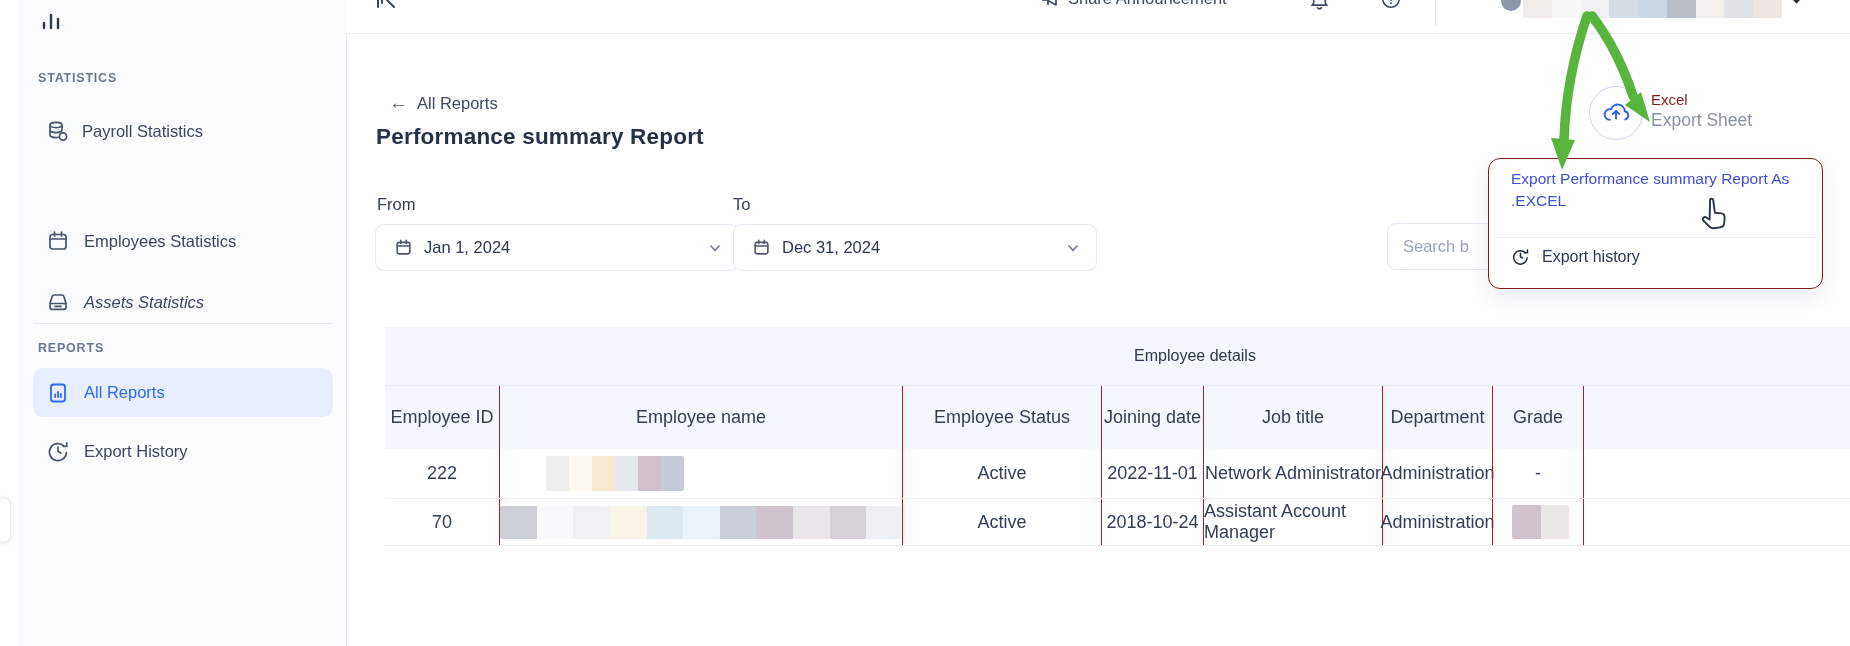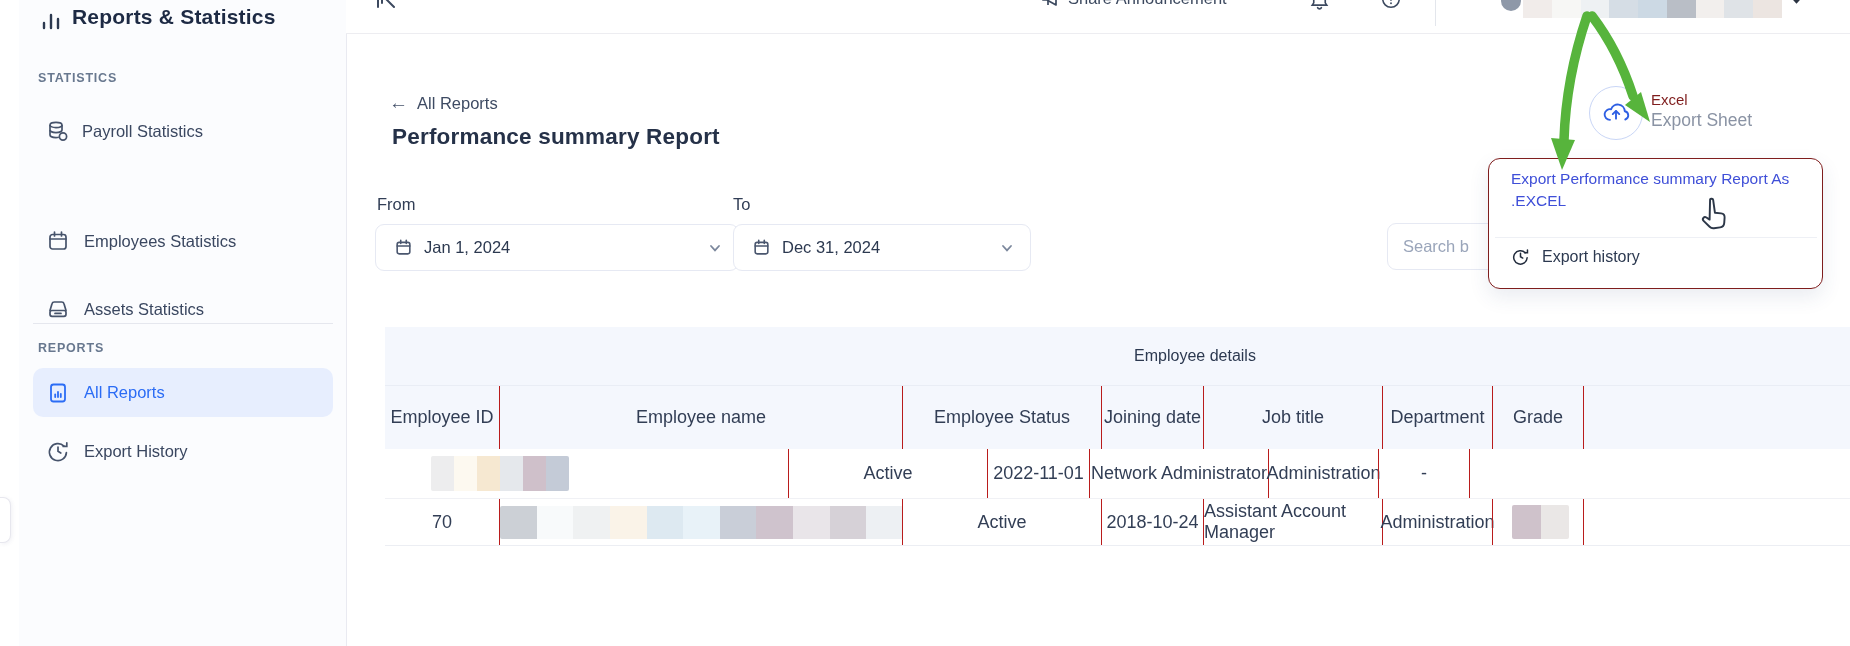--- a/index.html
+++ b/index.html
@@ -25,21 +25,21 @@
   
   .topbar{left:346px;top:0;width:1504px;height:33px;overflow:hidden;border-bottom:1px solid #ededf1;background:#fff;}
   .tb-text{font-size:16.5px;color:#3c495f;}
   .tb-divider{left:1089px;top:0;width:0;height:26px;border-left:1px solid #e3e6ec;}
   .avatar{left:1155px;top:-9px;width:20px;height:20px;border-radius:50%;background:#8e98a8;}
   .blocks{display:flex;overflow:hidden;}
   .blocks div{flex:1 1 auto;height:100%;}
   
   .crumb-arrow{left:389px;top:92px;font-size:19px;color:#46536b;}
   .crumb-text{left:417px;top:94px;font-size:16.5px;font-weight:500;color:#3e4b63;}
-  .page-title{left:392px;top:124px;font-size:22.5px;font-weight:700;color:#253148;letter-spacing:.2px;}
+  .page-title{left:376px;top:124px;font-size:22.5px;font-weight:700;color:#253148;letter-spacing:.2px;}
   .f-label{top:195px;font-size:16.5px;color:#313e56;}
   .picker{top:224px;height:47px;background:#fff;border:1px solid #e6e9f3;border-radius:9px;display:flex;
           align-items:center;box-sizing:border-box;cursor:pointer;}
   .picker .cal{width:19px;height:19px;color:#4a566e;margin-left:18px;}
   .picker .val{font-size:16.5px;font-weight:500;color:#2c3950;margin-left:11px;}
   .picker .chev{margin-left:auto;margin-right:16px;color:#7b879c;}
   .search{left:1387px;top:223px;width:252px;height:47px;border:1px solid #e6e9f3;border-radius:9px;background:#fff;
           box-sizing:border-box;font-size:16.5px;color:#2c3950;padding:0 15px;outline:none;
           font-family:"Liberation Sans",sans-serif;}
   .search::placeholder{color:#9aa5ba;}
@@ -80,21 +80,20 @@
   <div class="abs gutter-pill"></div>
 
   <nav class="abs sidebar">
     <span class="abs sb-logo">
       <svg width="24" height="24" viewBox="0 0 24 24" fill="none" stroke="currentColor" stroke-width="2.4" stroke-linecap="round">
         <line x1="5" y1="14" x2="5" y2="19"></line>
           <line x1="12" y1="6" x2="12" y2="19"></line>
           <line x1="19" y1="10" x2="19" y2="19"></line>
       </svg>
     </span>
-    <div class="abs sb-title">Reports &amp; Statistics</div>
 
     <div class="abs sb-section" style="top:71px;">STATISTICS</div>
 
     <div class="abs sb-item" style="top:110px;gap:12px;">
       <span class="ic">
         <svg width="24" height="24" viewBox="0 0 24 24" fill="none" stroke="currentColor" stroke-width="1.7">
           <ellipse cx="10" cy="6" rx="6" ry="2.6"></ellipse>
             <path d="M4 6v5c0 1.4 2.7 2.6 6 2.6s6-1.2 6-2.6V6"></path>
           <path d="M4 11v5c0 1.4 2.7 2.6 6 2.6 1 0 2-.1 2.8-.3"></path>
             <circle cx="17" cy="17.5" r="3.6"></circle>
@@ -109,21 +108,21 @@
         <svg width="24" height="24" viewBox="0 0 24 24" fill="none" stroke="currentColor" stroke-width="1.7" stroke-linecap="round">
           <rect x="4" y="5.5" width="16" height="14.5" rx="2.5"></rect>
             <line x1="4" y1="10" x2="20" y2="10"></line>
           <line x1="8.5" y1="3" x2="8.5" y2="7"></line>
             <line x1="15.5" y1="3" x2="15.5" y2="7"></line>
         </svg>
       </span>
       <span>Employees Statistics</span>
     </div>
 
-    <div class="abs sb-item" style="top:288px;">
+    <div class="abs sb-item" style="top:281px;font-style:italic;">
       <span class="ic">
         <svg width="24" height="24" viewBox="0 0 24 24" fill="none" stroke="currentColor" stroke-width="1.7" stroke-linecap="round">
           <path d="M4 13.5 6 6.8C6.3 5.7 7.2 5 8.3 5h7.4c1.1 0 2 .7 2.3 1.8l2 6.7"></path>
           <rect x="4" y="13.5" width="16" height="5.8" rx="2"></rect>
             <line x1="9" y1="16.4" x2="15" y2="16.4"></line>
         </svg>
       </span>
       <span>Assets Statistics</span>
     </div>
 
@@ -219,21 +218,21 @@
       </svg>
     </span>
     <span class="val">Jan 1, 2024</span>
     <span class="chev">
       <svg width="14" height="14" viewBox="0 0 14 14" fill="none" stroke="currentColor" stroke-width="1.8" stroke-linecap="round">
           <path d="M3 5l4 4.4L11 5"></path>
         </svg>
     </span>
   </div>
 
-  <div class="abs picker" style="left:733px;width:298px;">
+  <div class="abs picker" style="left:733px;width:364px;">
     <span class="cal">
       <svg width="19" height="19" viewBox="0 0 24 24" fill="none" stroke="currentColor" stroke-width="2" stroke-linecap="round">
         <rect x="4" y="5.5" width="16" height="14.5" rx="2.5"></rect>
           <line x1="4" y1="10" x2="20" y2="10"></line>
         <line x1="8.5" y1="3" x2="8.5" y2="7"></line>
           <line x1="15.5" y1="3" x2="15.5" y2="7"></line>
       </svg>
     </span>
     <span class="val">Dec 31, 2024</span>
     <span class="chev">
@@ -278,20 +277,21 @@
       <div class="cell c0">Employee ID</div>
       <div class="cell c1">Employee name</div>
       <div class="cell c2">Employee Status</div>
       <div class="cell c3">Joining date</div>
       <div class="cell c4">Job title</div>
       <div class="cell c5">Department</div>
       <div class="cell c6">Grade</div>
       <div class="cell c7"></div>
     </div>
     <div class="trow r1">
+      <div class="cell c0">222</div>
       <div class="cell c1">
         <span class="redact blocks" style="left:46px;top:7px;width:138px;height:35px;">
             <div style="background: rgb(237, 237, 238);"></div>
             <div style="background: rgb(253, 249, 240);"></div>
             <div style="background: rgb(246, 232, 209);"></div>
             <div style="background: rgb(229, 232, 236);"></div>
             <div style="background: rgb(207, 192, 202);"></div>
             <div style="background: rgb(196, 203, 215);"></div>
           </span>
       </div>

